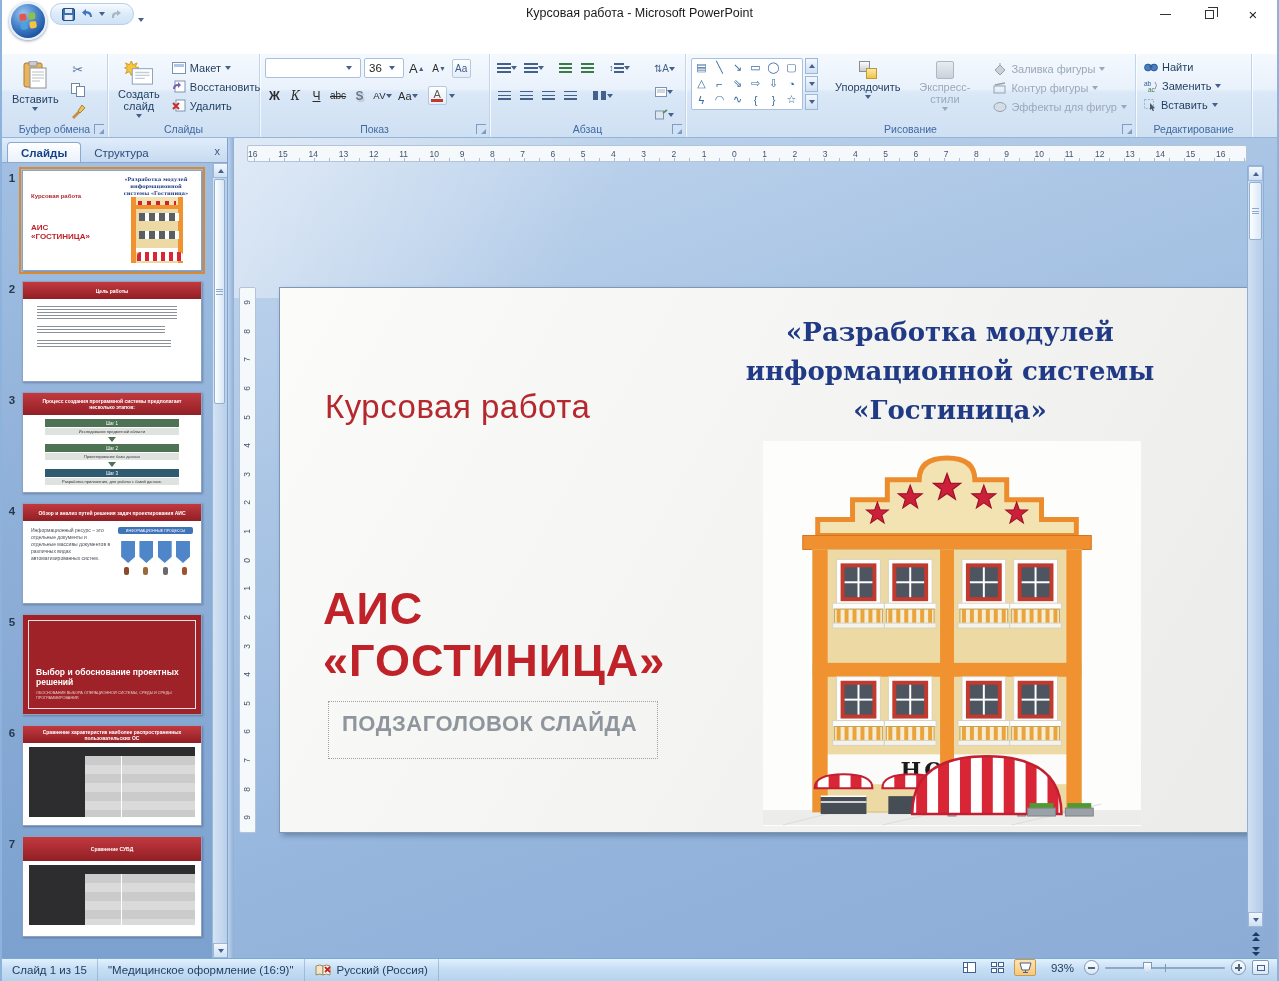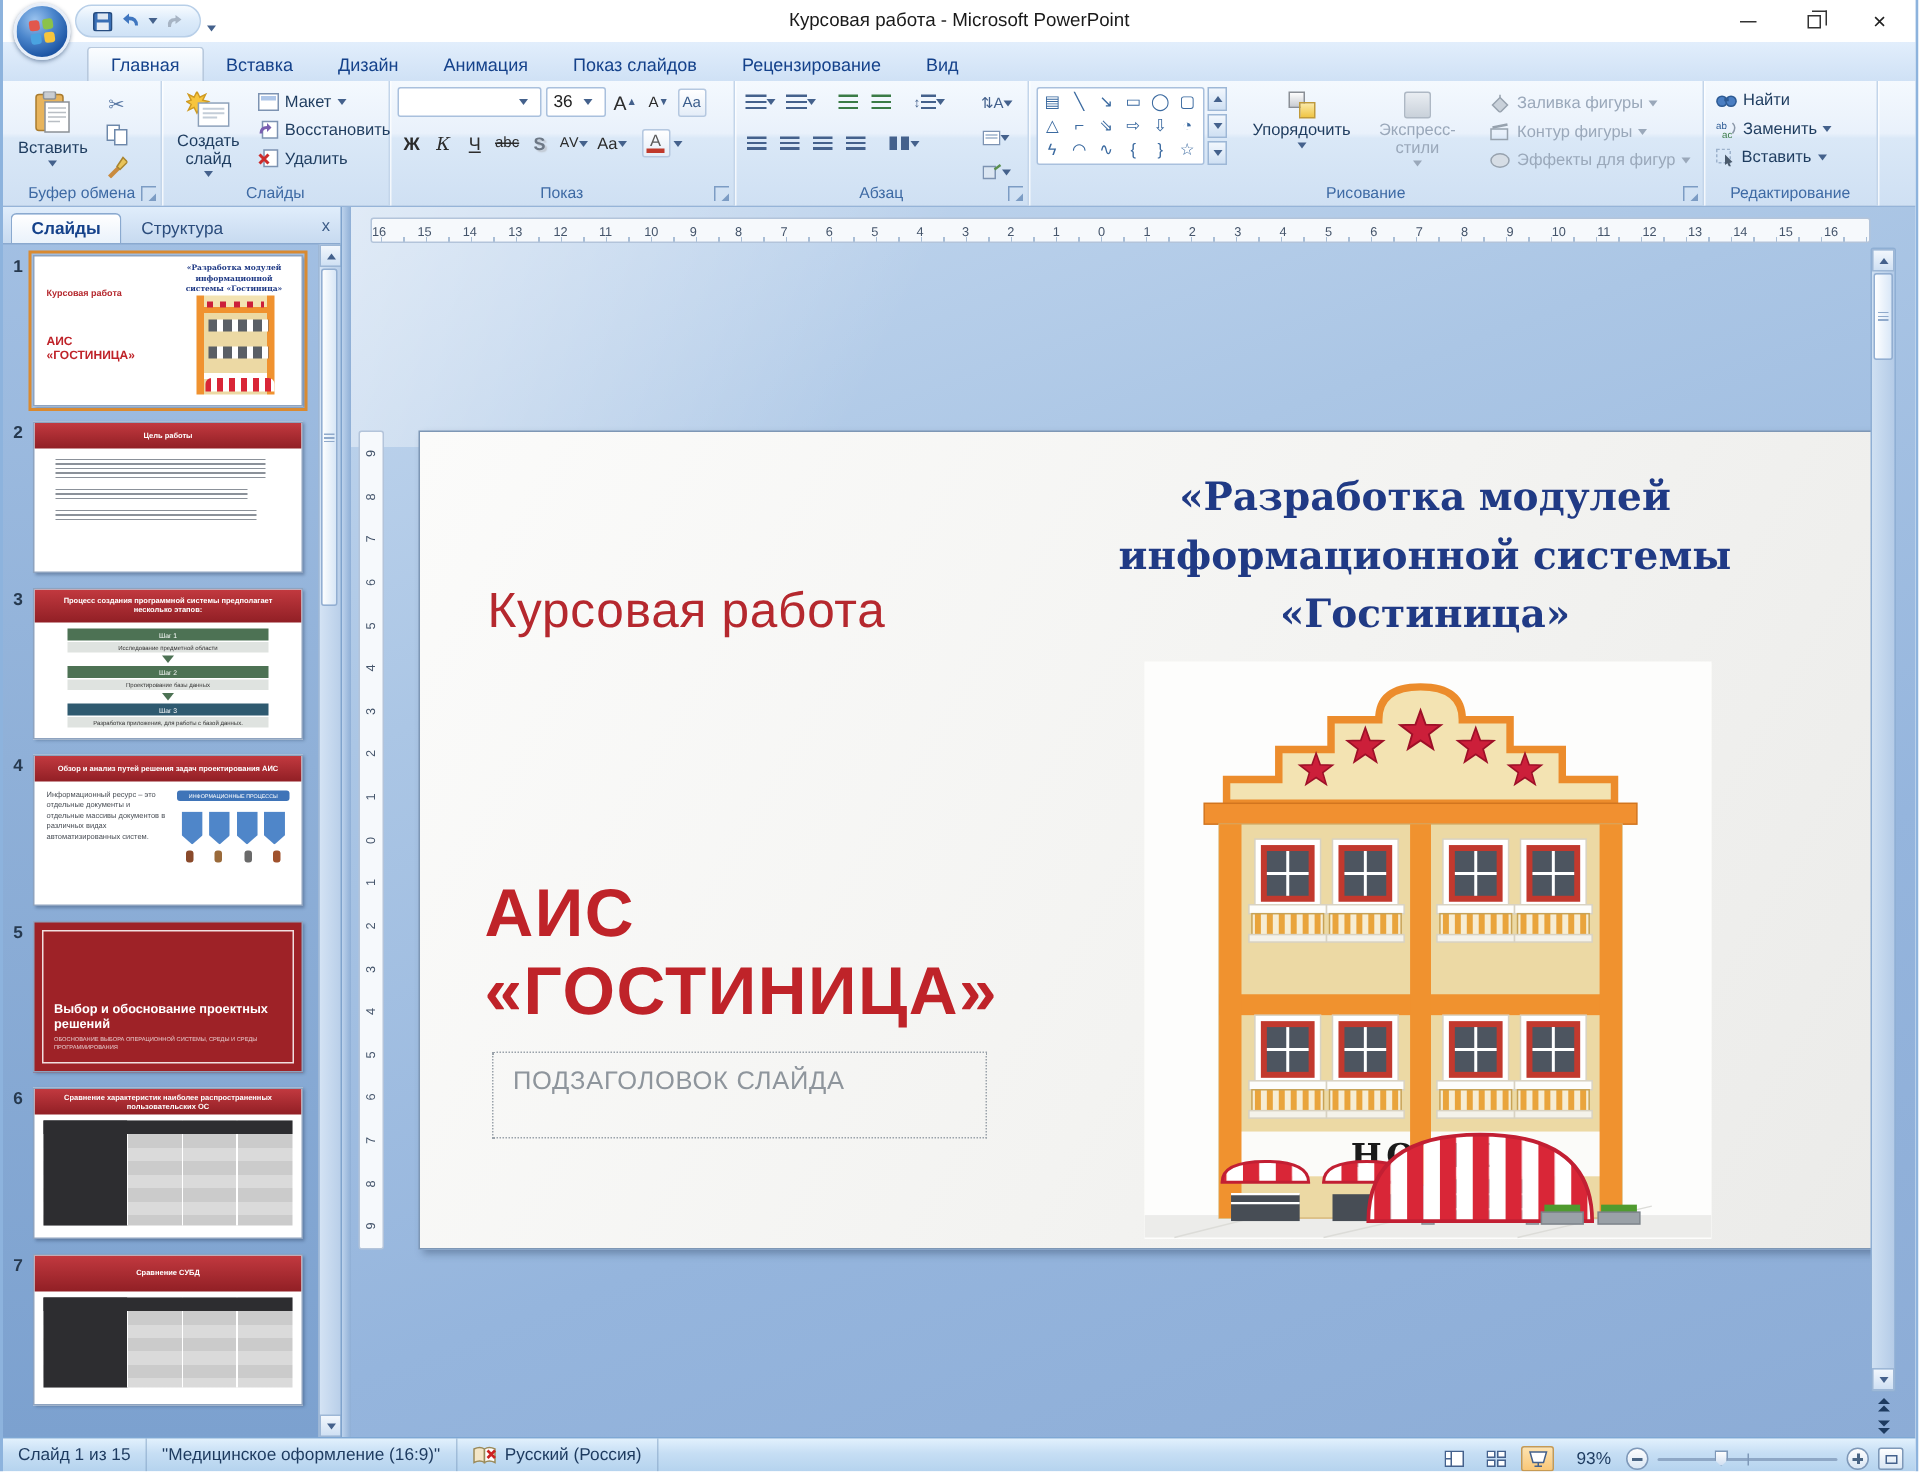--- a/index.html
+++ b/index.html
@@ -97,37 +97,37 @@
   .vruler span { flex:1; display:flex; align-items:center; justify-content:center; font-size:8.5px; color:#44546a; transform:rotate(-90deg); }
 
   .slide-canvas { position:absolute; left:45px; top:149px; width:971px; height:546px;
     background:linear-gradient(120deg,#fbfbfa 0%,#f3f3f1 55%,#ebebe9 100%);
     border:1px solid #7e97b5; box-shadow:3px 3px 5px rgba(40,60,90,.38); }
   .sl-left-title { position:absolute; left:45px; top:100px; font-size:33px; color:#b5282e; letter-spacing:.5px; }
   .sl-right-title { position:absolute; left:455px; top:25px; width:430px; text-align:center;
     font-family:"DejaVu Serif","Liberation Serif",serif; font-weight:bold; font-size:26px; line-height:39px; color:#203a85; }
   .sl-main-title { position:absolute; left:43px; top:295px; font-size:45px; font-weight:bold; color:#bf2329; line-height:52px; letter-spacing:1px; }
   .sl-subtitle { position:absolute; left:48px; top:413px; width:330px; height:58px; border:1.5px dotted #9aa2aa; padding:9px 13px; }
-  .sl-subtitle .ph { font-size:17px; font-weight:normal; color:#8e959c; letter-spacing:.5px; }
+  .sl-subtitle .ph { font-size:22px; font-weight:bold; color:#8e959c; letter-spacing:.5px; }
   .hotel-wrap { position:absolute; left:483px; top:153px; width:378px; height:385px; background:#fdfdfc; }
 
   .vscroll { position:absolute; right:13px; top:27px; width:17px; height:763px; background:linear-gradient(90deg,#cfe0f2,#b4cbe7); border:1px solid #8fafd4; border-radius:2px; }
   .vscroll .scroll-btn { width:15px; }
   .vthumb { position:absolute; top:16px; left:1px; width:13px; height:58px; background:linear-gradient(90deg,#fdfeff,#d9e7f7); border:1px solid #92aed1; border-radius:2px; display:flex; align-items:center; justify-content:center; }
   .vscroll-down { position:absolute; bottom:0; left:0; }
   .nav-btns { position:absolute; right:13px; top:792px; width:17px; display:flex; flex-direction:column; gap:2px; }
   .nav-btn { height:13px; display:flex; flex-direction:column; align-items:center; justify-content:center; gap:1px; }
   .nav-btn i { display:block; width:0; height:0; border-left:4px solid transparent; border-right:4px solid transparent; }
   .nav-up i { border-bottom:4px solid #1d3a5f; }
   .nav-down i { border-top:4px solid #1d3a5f; }
 
   
   .statusbar { position:absolute; left:0; right:0; bottom:0; height:23px;
     background:linear-gradient(#e2f1fd,#c6def4 45%,#b5d3ee); border-top:1px solid #7ea8d4;
-    display:flex; align-items:flex-end; font-size:11.5px; color:#1d3a5f; }
+    display:flex; align-items:flex-start; font-size:11.5px; color:#1d3a5f; }
   .sb-item { padding:0 10px; height:100%; display:flex; align-items:center; gap:6px; border-right:1px solid rgba(130,160,195,.55); }
   .sb-right { margin-left:auto; display:flex; align-items:center; gap:6px; padding-right:8px; }
   .view-btn { width:22px; height:17px; display:flex; align-items:center; justify-content:center; border:1px solid transparent; border-radius:2px; }
   .view-btn.pressed { background:linear-gradient(#fde3b0,#f9c778); border-color:#c79a52; }
   .zoom-track { position:relative; width:120px; height:2px; background:#8fa8c6; border-radius:1px; }
   .zoom-tick { position:absolute; left:50%; top:-3px; width:1px; height:8px; background:#7e98b8; }
   .zoom-thumb { position:absolute; left:38px; top:-5px; width:9px; height:11px; background:linear-gradient(#fefefe,#cfdef1);
     border:1px solid #7e98b8; clip-path:polygon(0 0,100% 0,100% 60%,50% 100%,0 60%); }
   .round-btn { width:15px; height:15px; border-radius:50%; border:1px solid #7e98b8; background:linear-gradient(#fefefe,#d9e6f4); position:relative; }
   .round-btn::before,.round-btn::after { content:""; position:absolute; background:#4a6584; }
@@ -187,29 +187,20 @@
         </div>
       <div class="win-btn">
           <span class="wb-restore"></span>
         </div>
       <div class="win-btn">
           <span class="wb-close">×</span>
         </div>
     </div>
   </div>
 
-  <div class="tabrow">
-    <div class="rtab active">Главная</div>
-    <div class="rtab">Вставка</div>
-    <div class="rtab">Дизайн</div>
-    <div class="rtab">Анимация</div>
-    <div class="rtab">Показ слайдов</div>
-    <div class="rtab">Рецензирование</div>
-    <div class="rtab">Вид</div>
-  </div>
 
   <div class="ribbon">
 
     <div class="rgroup" style="width:106px">
       <div class="btn-big">
         <svg width="26" height="30" viewBox="0 0 26 30">
             <rect x="2" y="2" width="18" height="24" rx="2" fill="#e8b45c" stroke="#a97b2e"></rect>
             <rect x="7" y="0" width="8" height="5" rx="1" fill="#c9cdd2" stroke="#8b9096"></rect>
             <rect x="8" y="7" width="16" height="20" fill="#fff" stroke="#8b9096"></rect>
             <path d="M10,11 h12 M10,14 h12 M10,17 h12 M10,20 h8" stroke="#b9bec4" stroke-width="1"></path>

